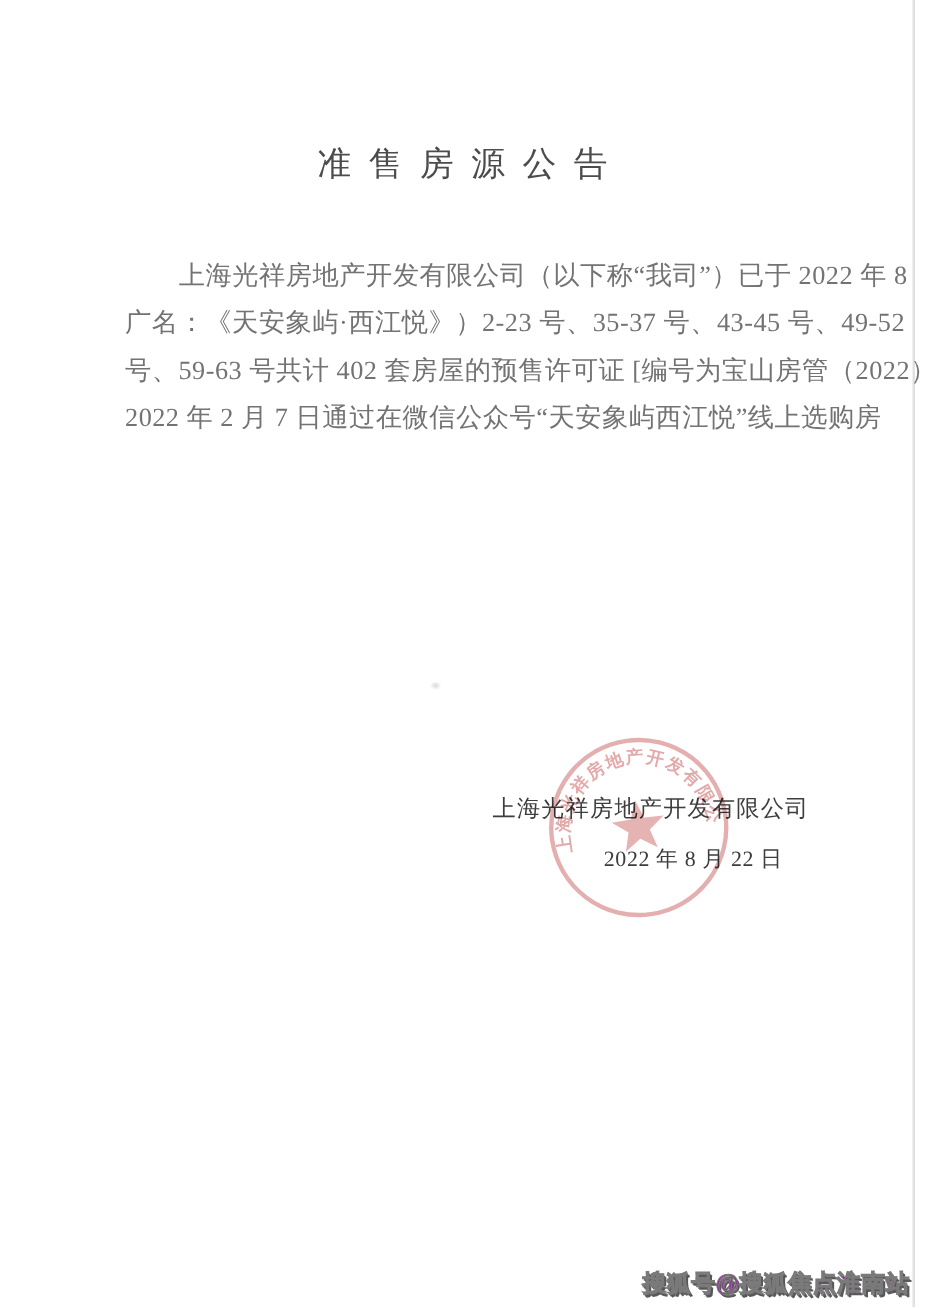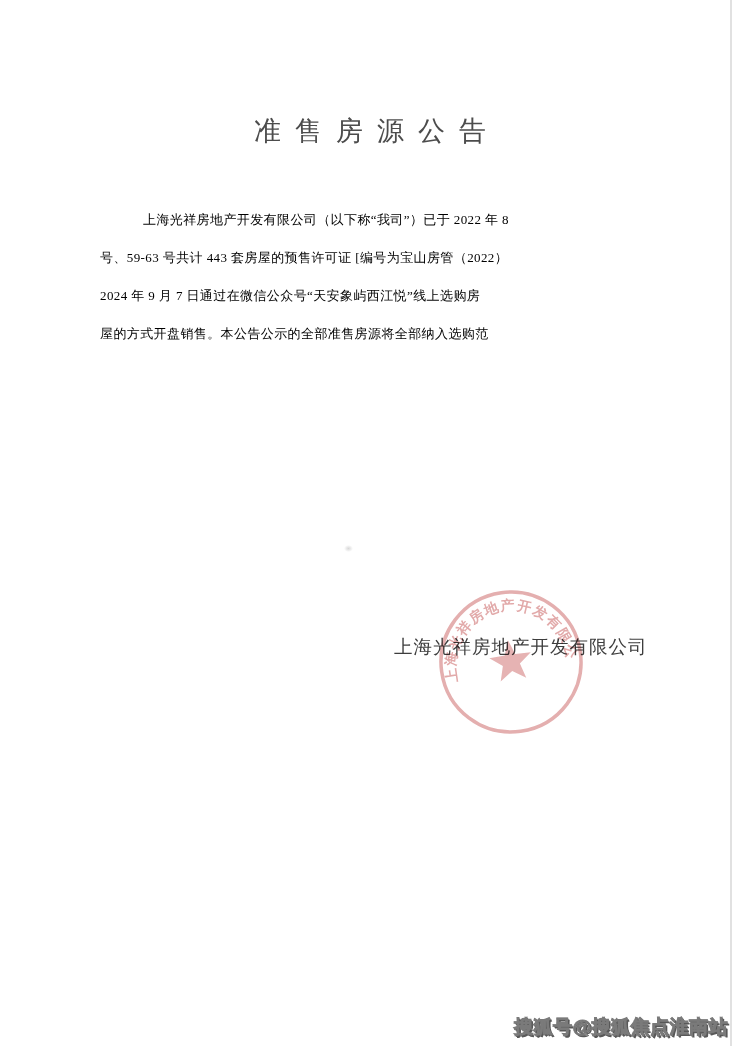--- a/index.html
+++ b/index.html
@@ -36,22 +36,22 @@
     color: #4c4c4c;
     letter-spacing: 14px;
     padding-left: 14px; 
     box-sizing: border-box;
   }
   .body-block {
     position: absolute;
     top: 201px;
     left: 100px;
     width: 544px;
-    color: #000000;
-    font-size: 13px;
+    color: #737373;
+    font-size: 21px;
     line-height: 38px;
     letter-spacing: 0.4px;
   }
   .body-line {
     white-space: nowrap;
   }
   .body-line.indent {
     text-indent: 43px;
   }
   .speck {
@@ -100,47 +100,48 @@
     font-weight: 700;
   }
   .watermark {
     position: absolute;
     top: 1014px;
     right: 12px;
     font-family: "Liberation Sans", sans-serif;
     font-size: 19px;
     font-weight: 700;
     letter-spacing: 0.5px;
-    color: #737373;
+    color: #a21caf;
     -webkit-text-stroke: 0.8px #7a7a7a;
     text-shadow: 2px 2px 0 #585858, 1px 1px 0 #6e6e6e;
     white-space: nowrap;
     z-index: 4;
   }
 </style>
 </head>
 <body>
 
 <div class="page">
 
   <div class="page-edge"></div>
 
   <div class="doc-title">准售房源公告</div>
 
   <div class="body-block">
     <div class="body-line indent">上海光祥房地产开发有限公司（以下称“我司”）已于 2022 年 8</div>
-    <div class="body-line">号、59-63 号共计 443 套房屋的预售许可证 [编号为宝山房管（2022）</div>
-    <div class="body-line">2024 年 9 月 7 日通过在微信公众号“天安象屿西江悦”线上选购房</div>
-    <div class="body-line">屋的方式开盘销售。本公告公示的全部准售房源将全部纳入选购范</div>
+    <div class="body-line">广名：《天安象屿·西江悦》）2-23 号、35-37 号、43-45 号、49-52</div>
+    <div class="body-line">号、59-63 号共计 402 套房屋的预售许可证 [编号为宝山房管（2022）</div>
+    <div class="body-line">2022 年 2 月 7 日通过在微信公众号“天安象屿西江悦”线上选购房</div>
   </div>
 
   <div class="speck"></div>
 
   <div class="signature-company">上海光祥房地产开发有限公司</div>
 
+  <div class="signature-date">2022 年 8 月 22 日</div>
 
   <svg class="seal" viewBox="0 0 180 180" xmlns="http://www.w3.org/2000/svg">
     <defs>
       <path id="sealArc" d="M 34.9 104 A 56 56 0 1 1 145.1 104" fill="none"></path>
     </defs>
     <circle cx="90" cy="90" r="70" fill="none" stroke="#d98f8f" stroke-width="3.5" opacity="0.85"></circle>
     <polygon points="90,68 84.7,82.7 69.1,83.2 81.4,92.8 77.1,107.8 90,99 102.9,107.8 98.6,92.8 110.9,83.2 95.3,82.7" fill="#d98f8f" opacity="0.8"></polygon>
     <text font-size="14" fill="#d98f8f" letter-spacing="1.5" opacity="0.9">
       <textPath href="#sealArc" startOffset="1%">上海光祥房地产开发有限公司</textPath>
     </text>

